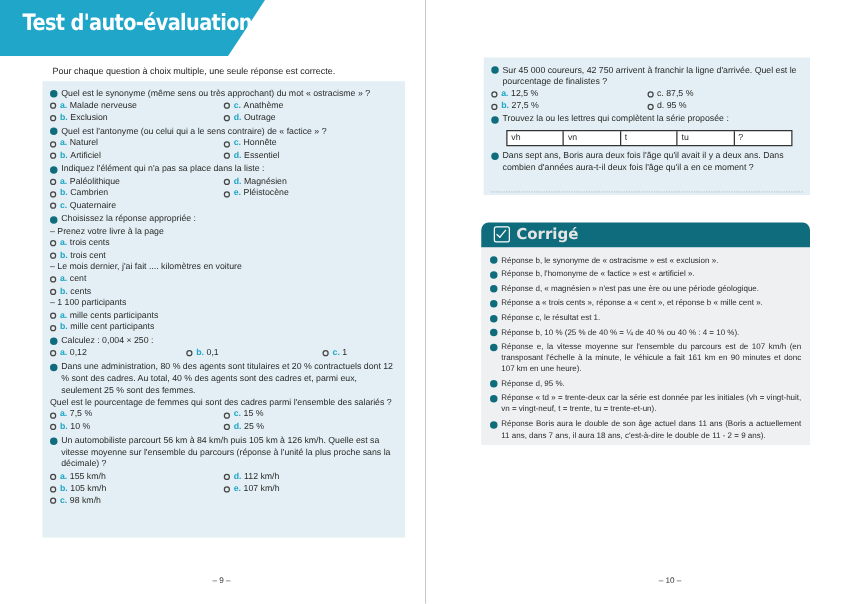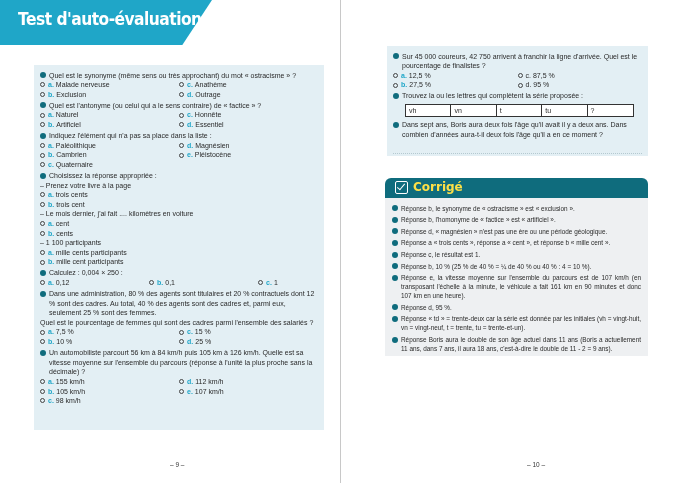--- a/index.html
+++ b/index.html
@@ -33,35 +33,36 @@
 
   .series { display: grid; grid-template-columns: repeat(5, 1fr); border: 0.8px solid #333; margin: 3px 8px 3px 12px; background: #fff; }
   .series div { border-right: 0.8px solid #333; padding: 1px 3px; font-size: 7px; height: 11px; }
   .series div:last-child { border-right: none; }
   .dotted { border-top: 1px dotted #b5c9d0; margin: 14px 0 0 0; }
 
   .corr-header { position: absolute; left: 385px; top: 178px; width: 263px; height: 20px; background: #0f6c7d;
     border-radius: 6px 6px 0 0; }
   .corr-check { position: absolute; left: 10px; top: 3px; width: 13px; height: 13px; border: 1.5px solid #fff; border-radius: 2px; }
   .corr-check::after { content: ""; position: absolute; left: 3px; top: 0px; width: 3px; height: 7px; border-right: 1.6px solid #fff; border-bottom: 1.6px solid #fff; transform: rotate(40deg); }
-  .corr-title { position: absolute; left: 28px; top: 2px; font-family: "DejaVu Sans", sans-serif; font-weight: bold; font-size: 12px; color: #fde047; }
+  .corr-title { position: absolute; left: 28px; top: 2px; font-family: "DejaVu Sans", sans-serif; font-weight: bold; font-size: 12px; color: #e5e5e5; }
   .corr-body { position: absolute; left: 385px; top: 198px; width: 263px; height: 158px; background: #eef0f2; padding: 3px 7px; font-size: 6.4px; line-height: 9px; }
   .corr-body .q { margin-top: 2.6px; }
   .corr-body .q .qtext { text-align: justify; }
 
   .pagenum { position: absolute; top: 461px; font-size: 6.5px; color: #333; }
   .pn-left { left: 170px; }
   .pn-right { left: 527px; }
 </style>
 </head>
 <body>
 
 <div class="page page-left">
   <div class="title-banner"></div>
   <div class="title-text">Test d'auto-évaluation</div>
+  <div class="intro">Pour chaque question à choix multiple, une seule réponse est correcte.</div>
 
   <div class="qbox qbox-left">
 
     <div class="q">
       <span class="bullet"></span>
       <span class="qtext">Quel est le synonyme (même sens ou très approchant) du mot « ostracisme » ?</span>
     </div>
     <div class="opts">
       <div class="opt">
           <span class="radio"></span>

